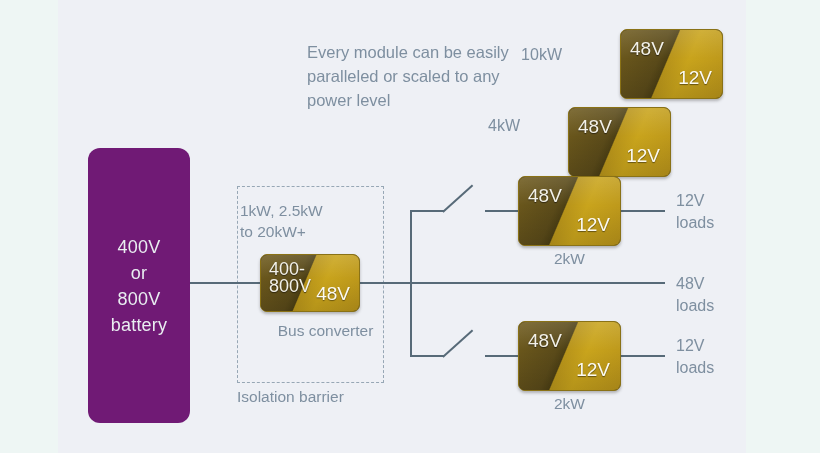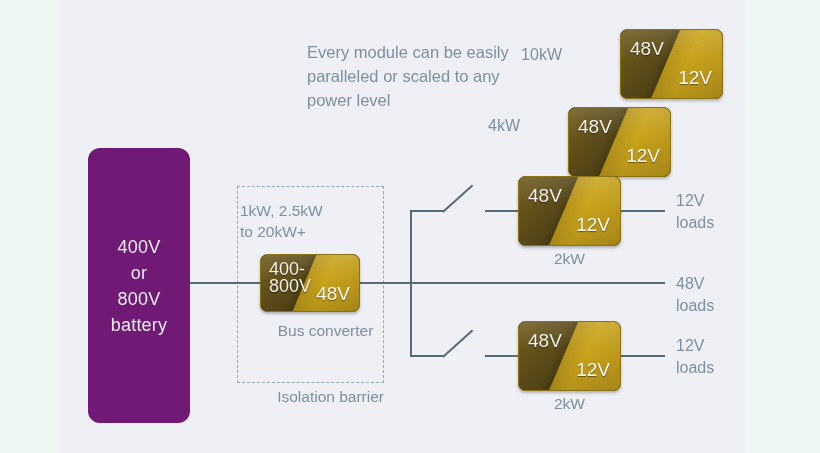--- a/index.html
+++ b/index.html
@@ -37,21 +37,21 @@
   
   .iso-box{
     position:absolute;
     left:237px;top:186px;width:147px;height:197px;
     border:1.6px dashed #97a7b5;
     box-sizing:border-box;
   }
   .iso-caption{
     position:absolute;
     left:237px;top:388px;width:147px;
-    text-align:right;
+    text-align:left;
     color:#7e8fa0;font-size:15.5px;
   }
   .power-range{
     position:absolute;
     left:240px;top:200px;width:142px;
     text-align:left;
     color:#7e8fa0;font-size:15.5px;line-height:21px;
   }
   .bus-caption{
     position:absolute;

